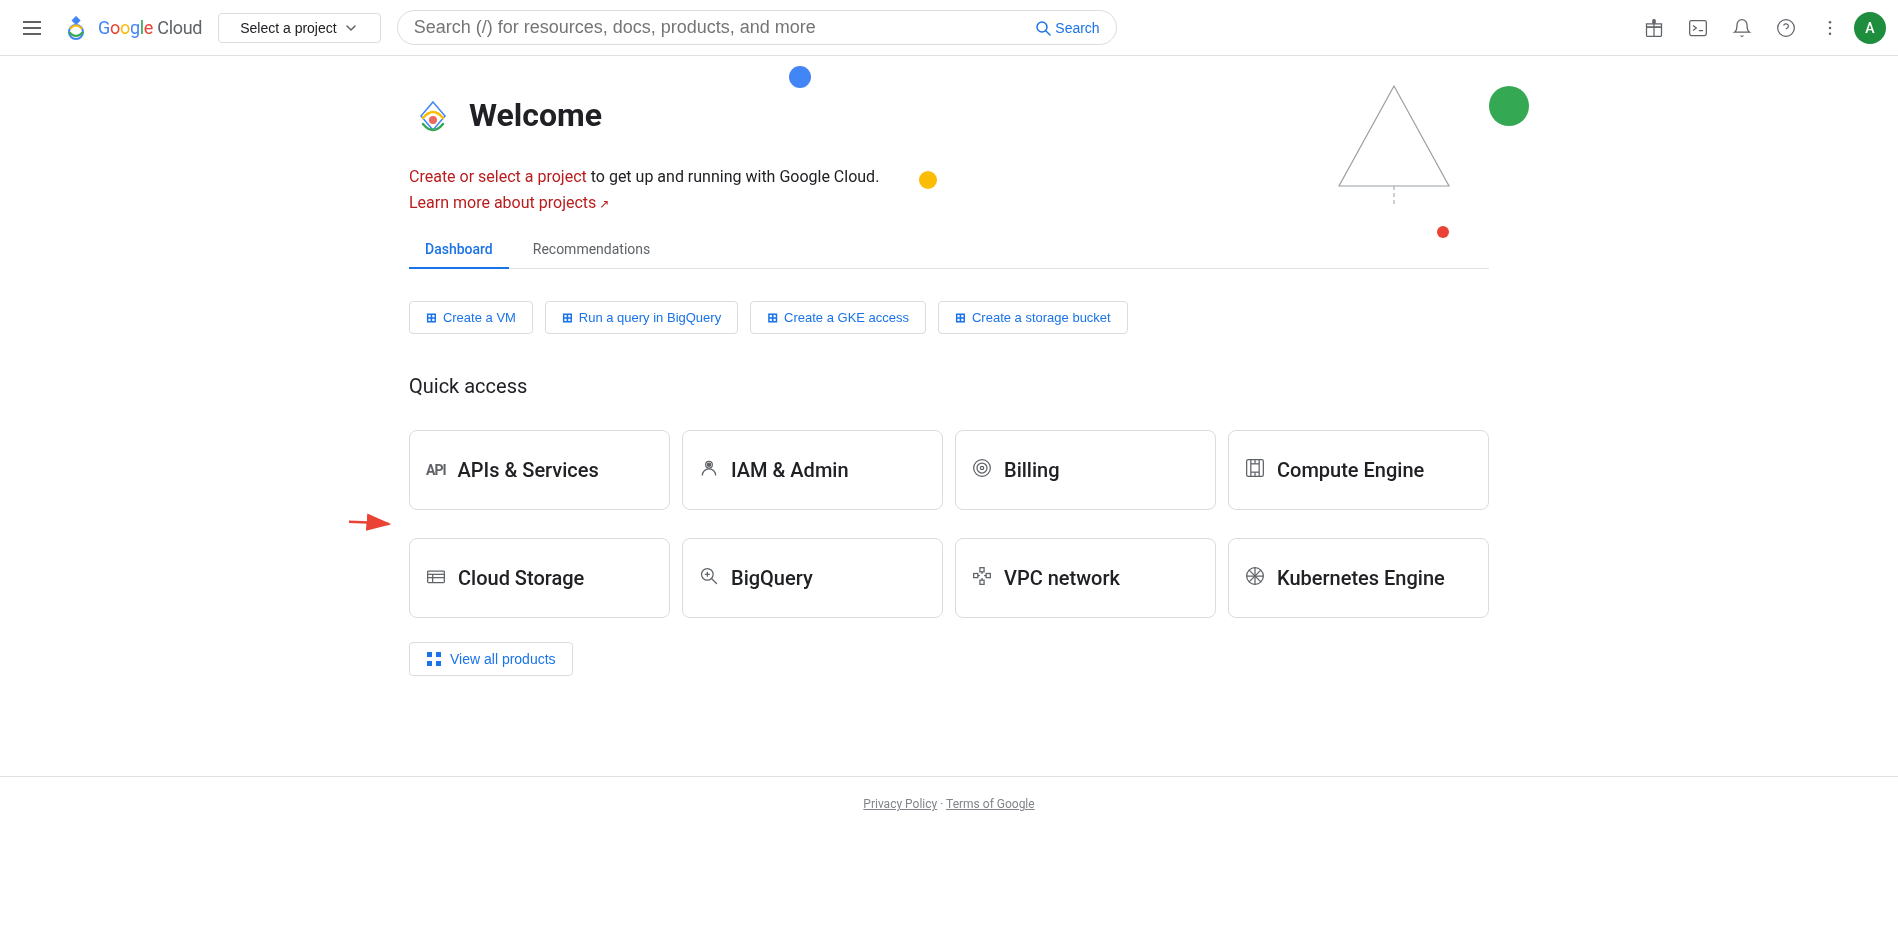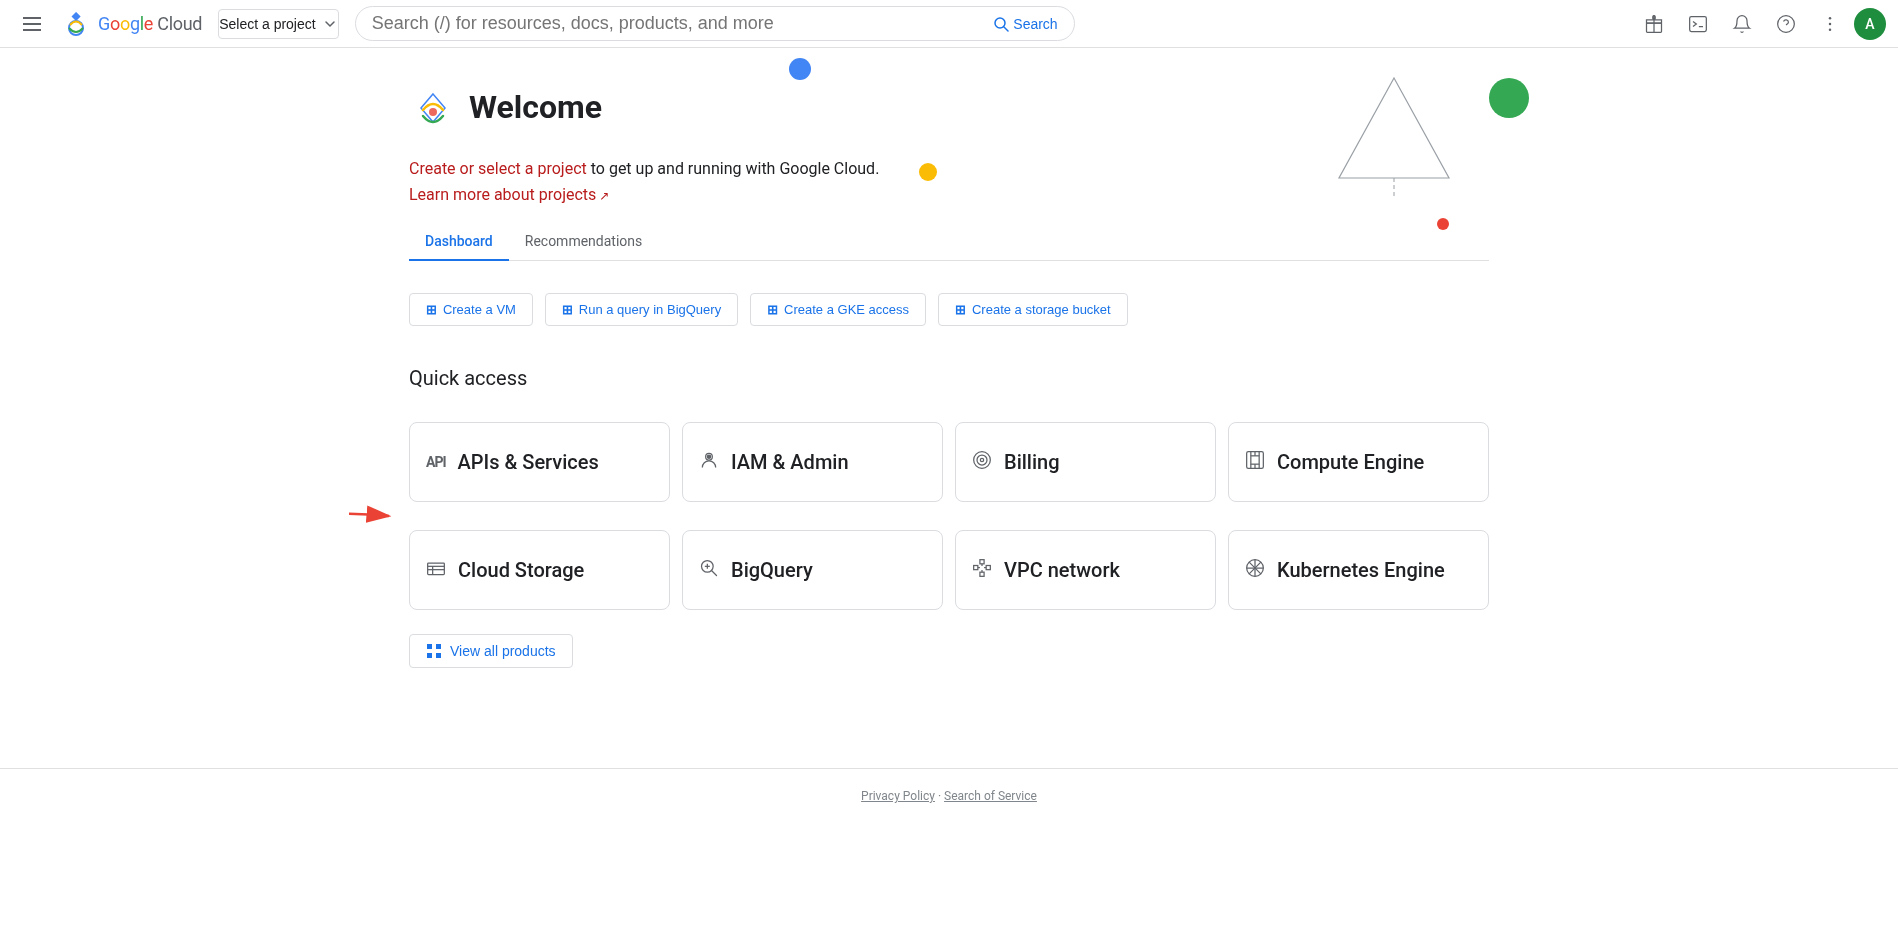--- a/index.html
+++ b/index.html
@@ -1,30 +1,30 @@
 <!DOCTYPE html>
 <html><head>
   <meta charset="utf-8">
   <style>
     * { box-sizing: border-box; margin: 0; padding: 0; }
     body { font-family: 'Google Sans', Roboto, Arial, sans-serif; background: #fff; color: #202124; font-size: 14px; overflow-x: hidden; }
 
     
     .topbar {
-      display: flex; align-items: center; height: 48px;
+      display: flex; align-items: center; height: 56px;
       padding: 0 12px; border-bottom: 1px solid #e0e0e0;
       position: sticky; top: 0; background: #fff; z-index: 100;
     }
     .topbar-left { display: flex; align-items: center; gap: 8px; }
     .logo { display: flex; align-items: center; gap: 6px; text-decoration: none; }
 
     .project-selector {
       display: flex; align-items: center; gap: 6px;
       border: 1px solid #dadce0; border-radius: 4px;
-      padding: 6px 0; cursor: pointer; margin-left: 8px;
+      padding: 6px 21px; cursor: pointer; margin-left: 8px;
       font-size: 14px; color: #202124; background: #fff;
     }
 
     .search-bar {
       flex: 1; max-width: 720px; margin: 0 16px;
       display: flex; align-items: center;
       border: 1px solid #dadce0; border-radius: 24px;
       padding: 6px 16px; gap: 8px;
     }
     .search-bar input {
@@ -66,21 +66,21 @@
 
     
     .welcome-section { display: flex; align-items: flex-start; gap: 12px; margin-bottom: 20px; }
     .welcome-title { font-size: 32px; font-weight: 700; color: #202124; }
 
     .welcome-subtitle { font-size: 16px; color: #202124; margin-bottom: 16px; line-height: 1.6; }
     .link { color: #b91c1c; text-decoration: none; cursor: pointer; }
     .link-external::after { content: ' ↗'; font-size: 12px; }
 
     
-    .tabs { display: flex; gap: 0; border-bottom: 1px solid #e0e0e0; margin-bottom: 32px; }
+    .tabs { display: flex; gap: 8px; border-bottom: 1px solid #e0e0e0; margin-bottom: 32px; }
     .tab {
       padding: 10px 16px; font-size: 14px; cursor: pointer;
       color: #5f6368; border-bottom: 2px solid transparent; margin-bottom: -1px;
     }
     .tab.active { color: #1a73e8; border-bottom-color: #1a73e8; font-weight: 500; }
 
     
     .quick-actions { display: flex; gap: 12px; flex-wrap: wrap; margin-bottom: 40px; }
     .quick-action-btn {
       display: flex; align-items: center; gap: 6px;
@@ -367,14 +367,14 @@
       </svg>
       <span>View all products</span>
     </button>
   </div>
 
 </div>
 
 <footer class="footer">
   <a href="#">Privacy Policy</a>
   <span> · </span>
-  <a href="#">Search of Service</a>
+  <a href="#">Terms of Google</a>
 </footer>
 
 </body></html>

